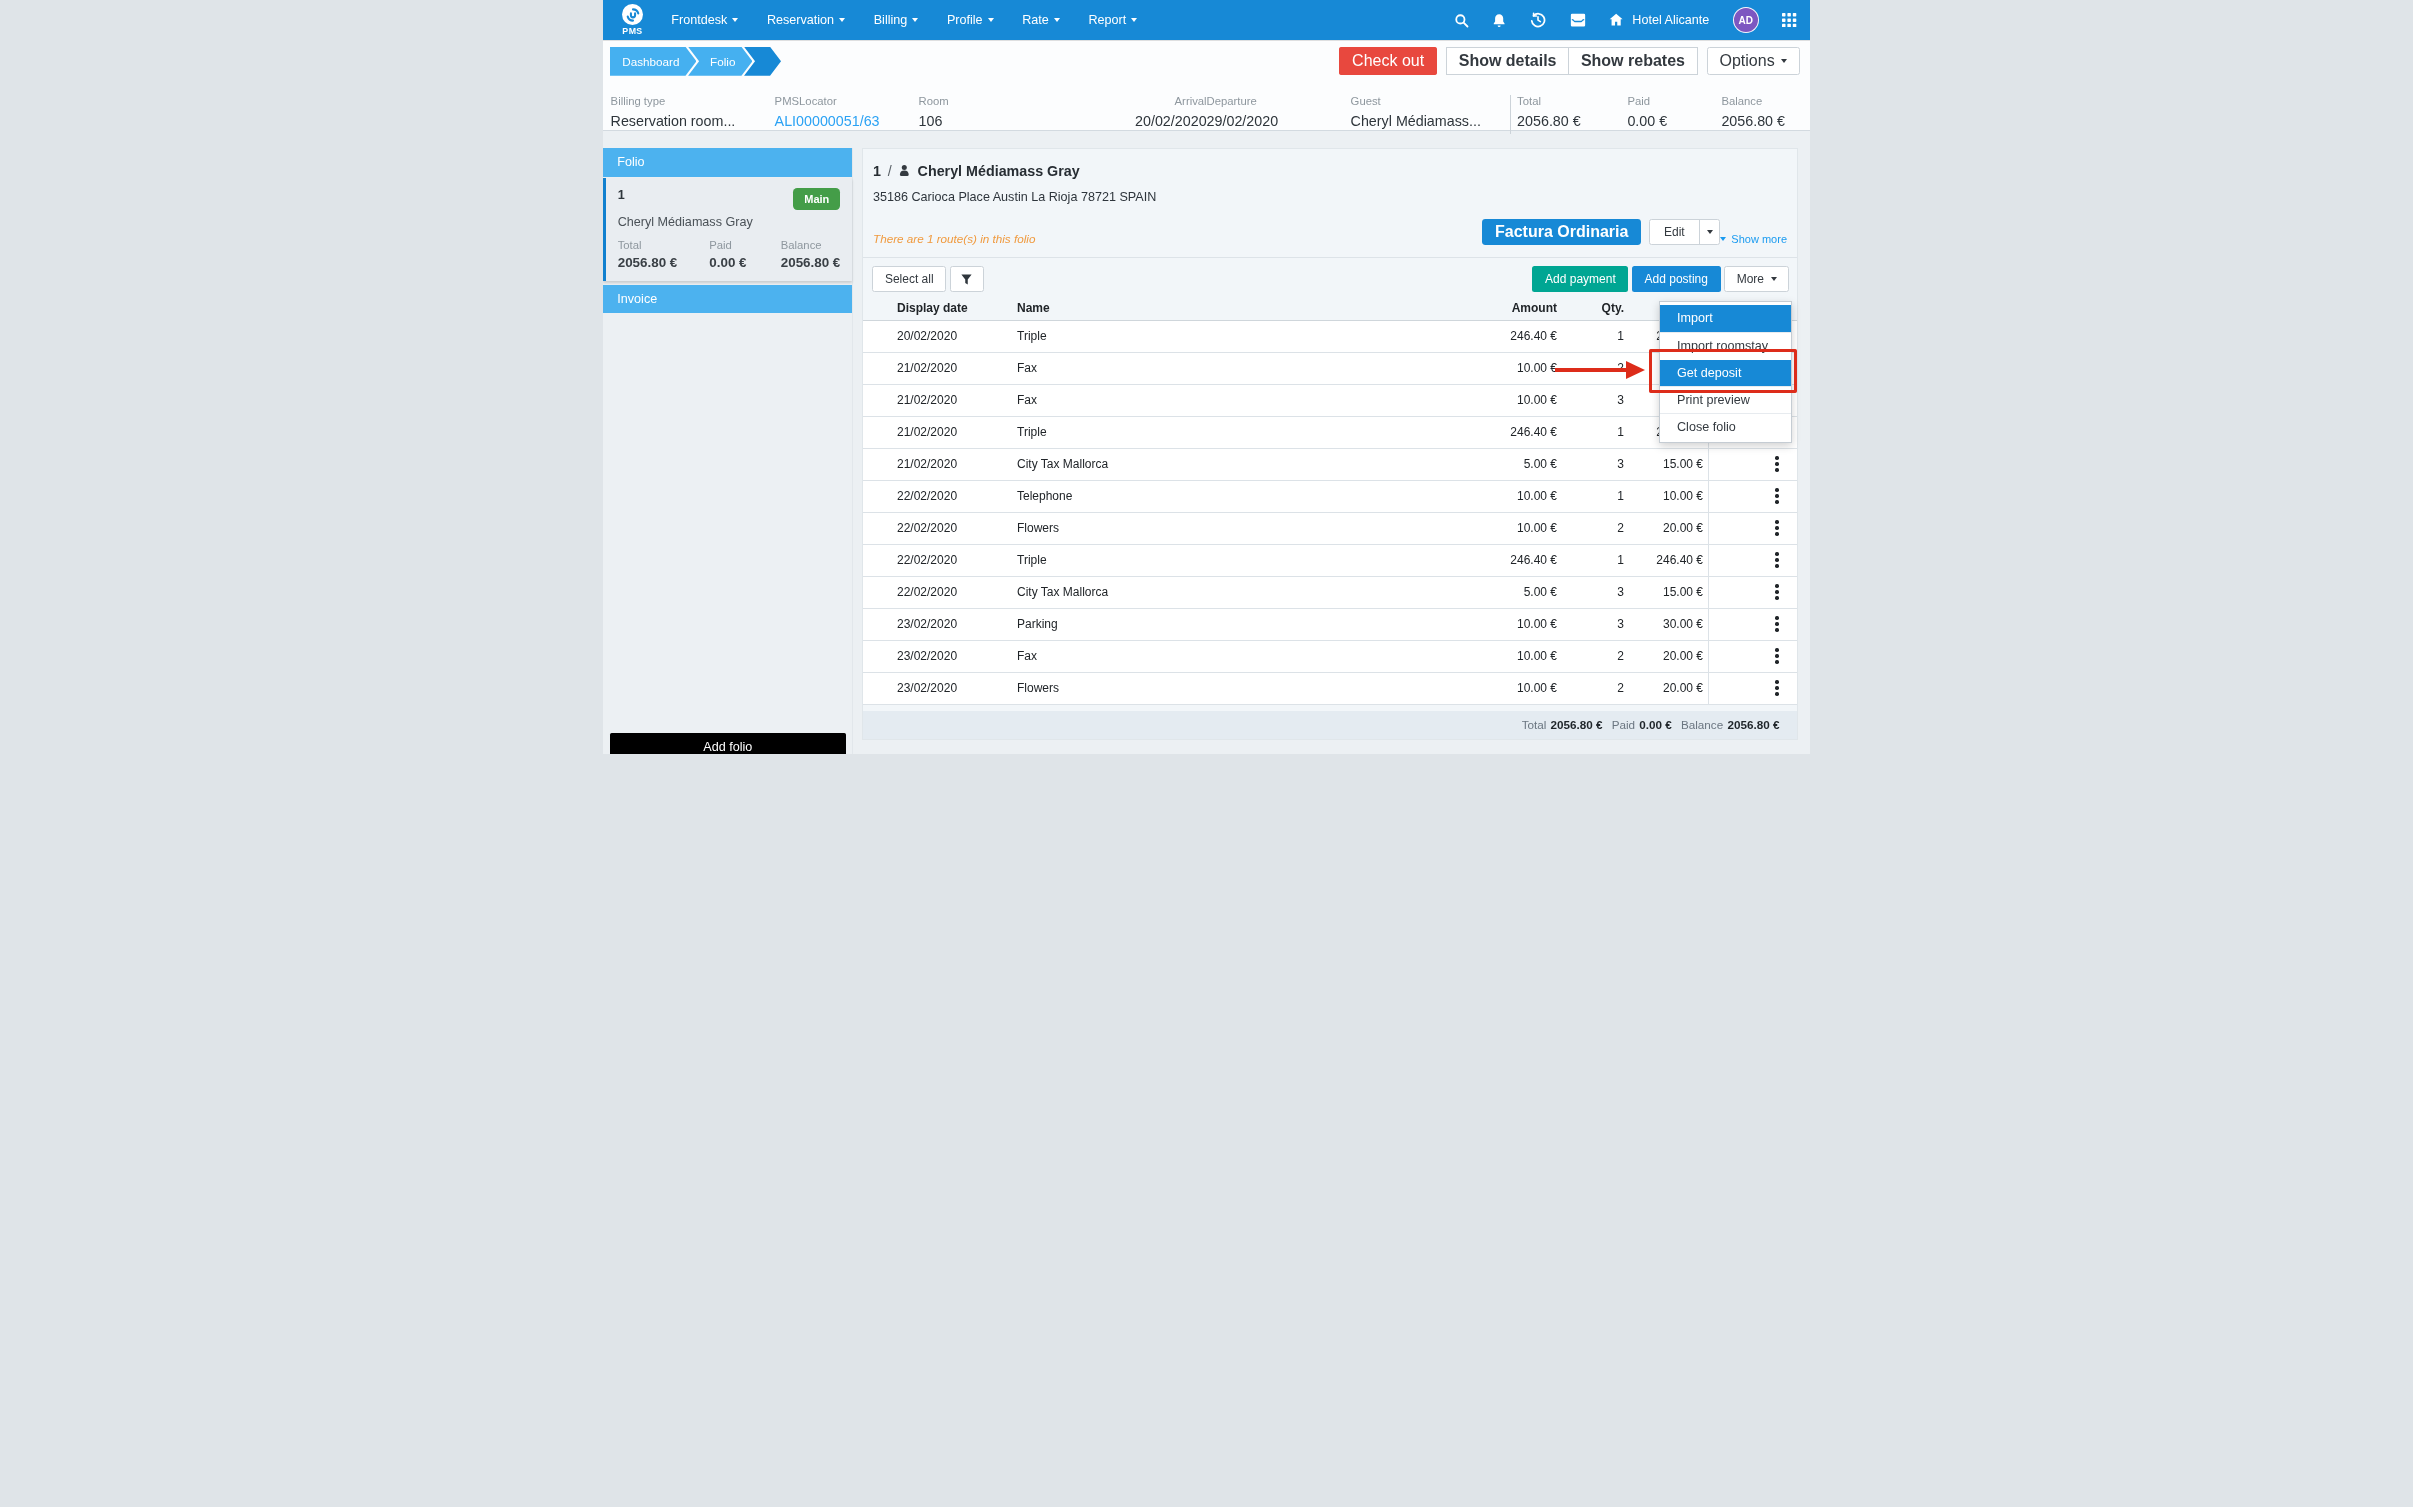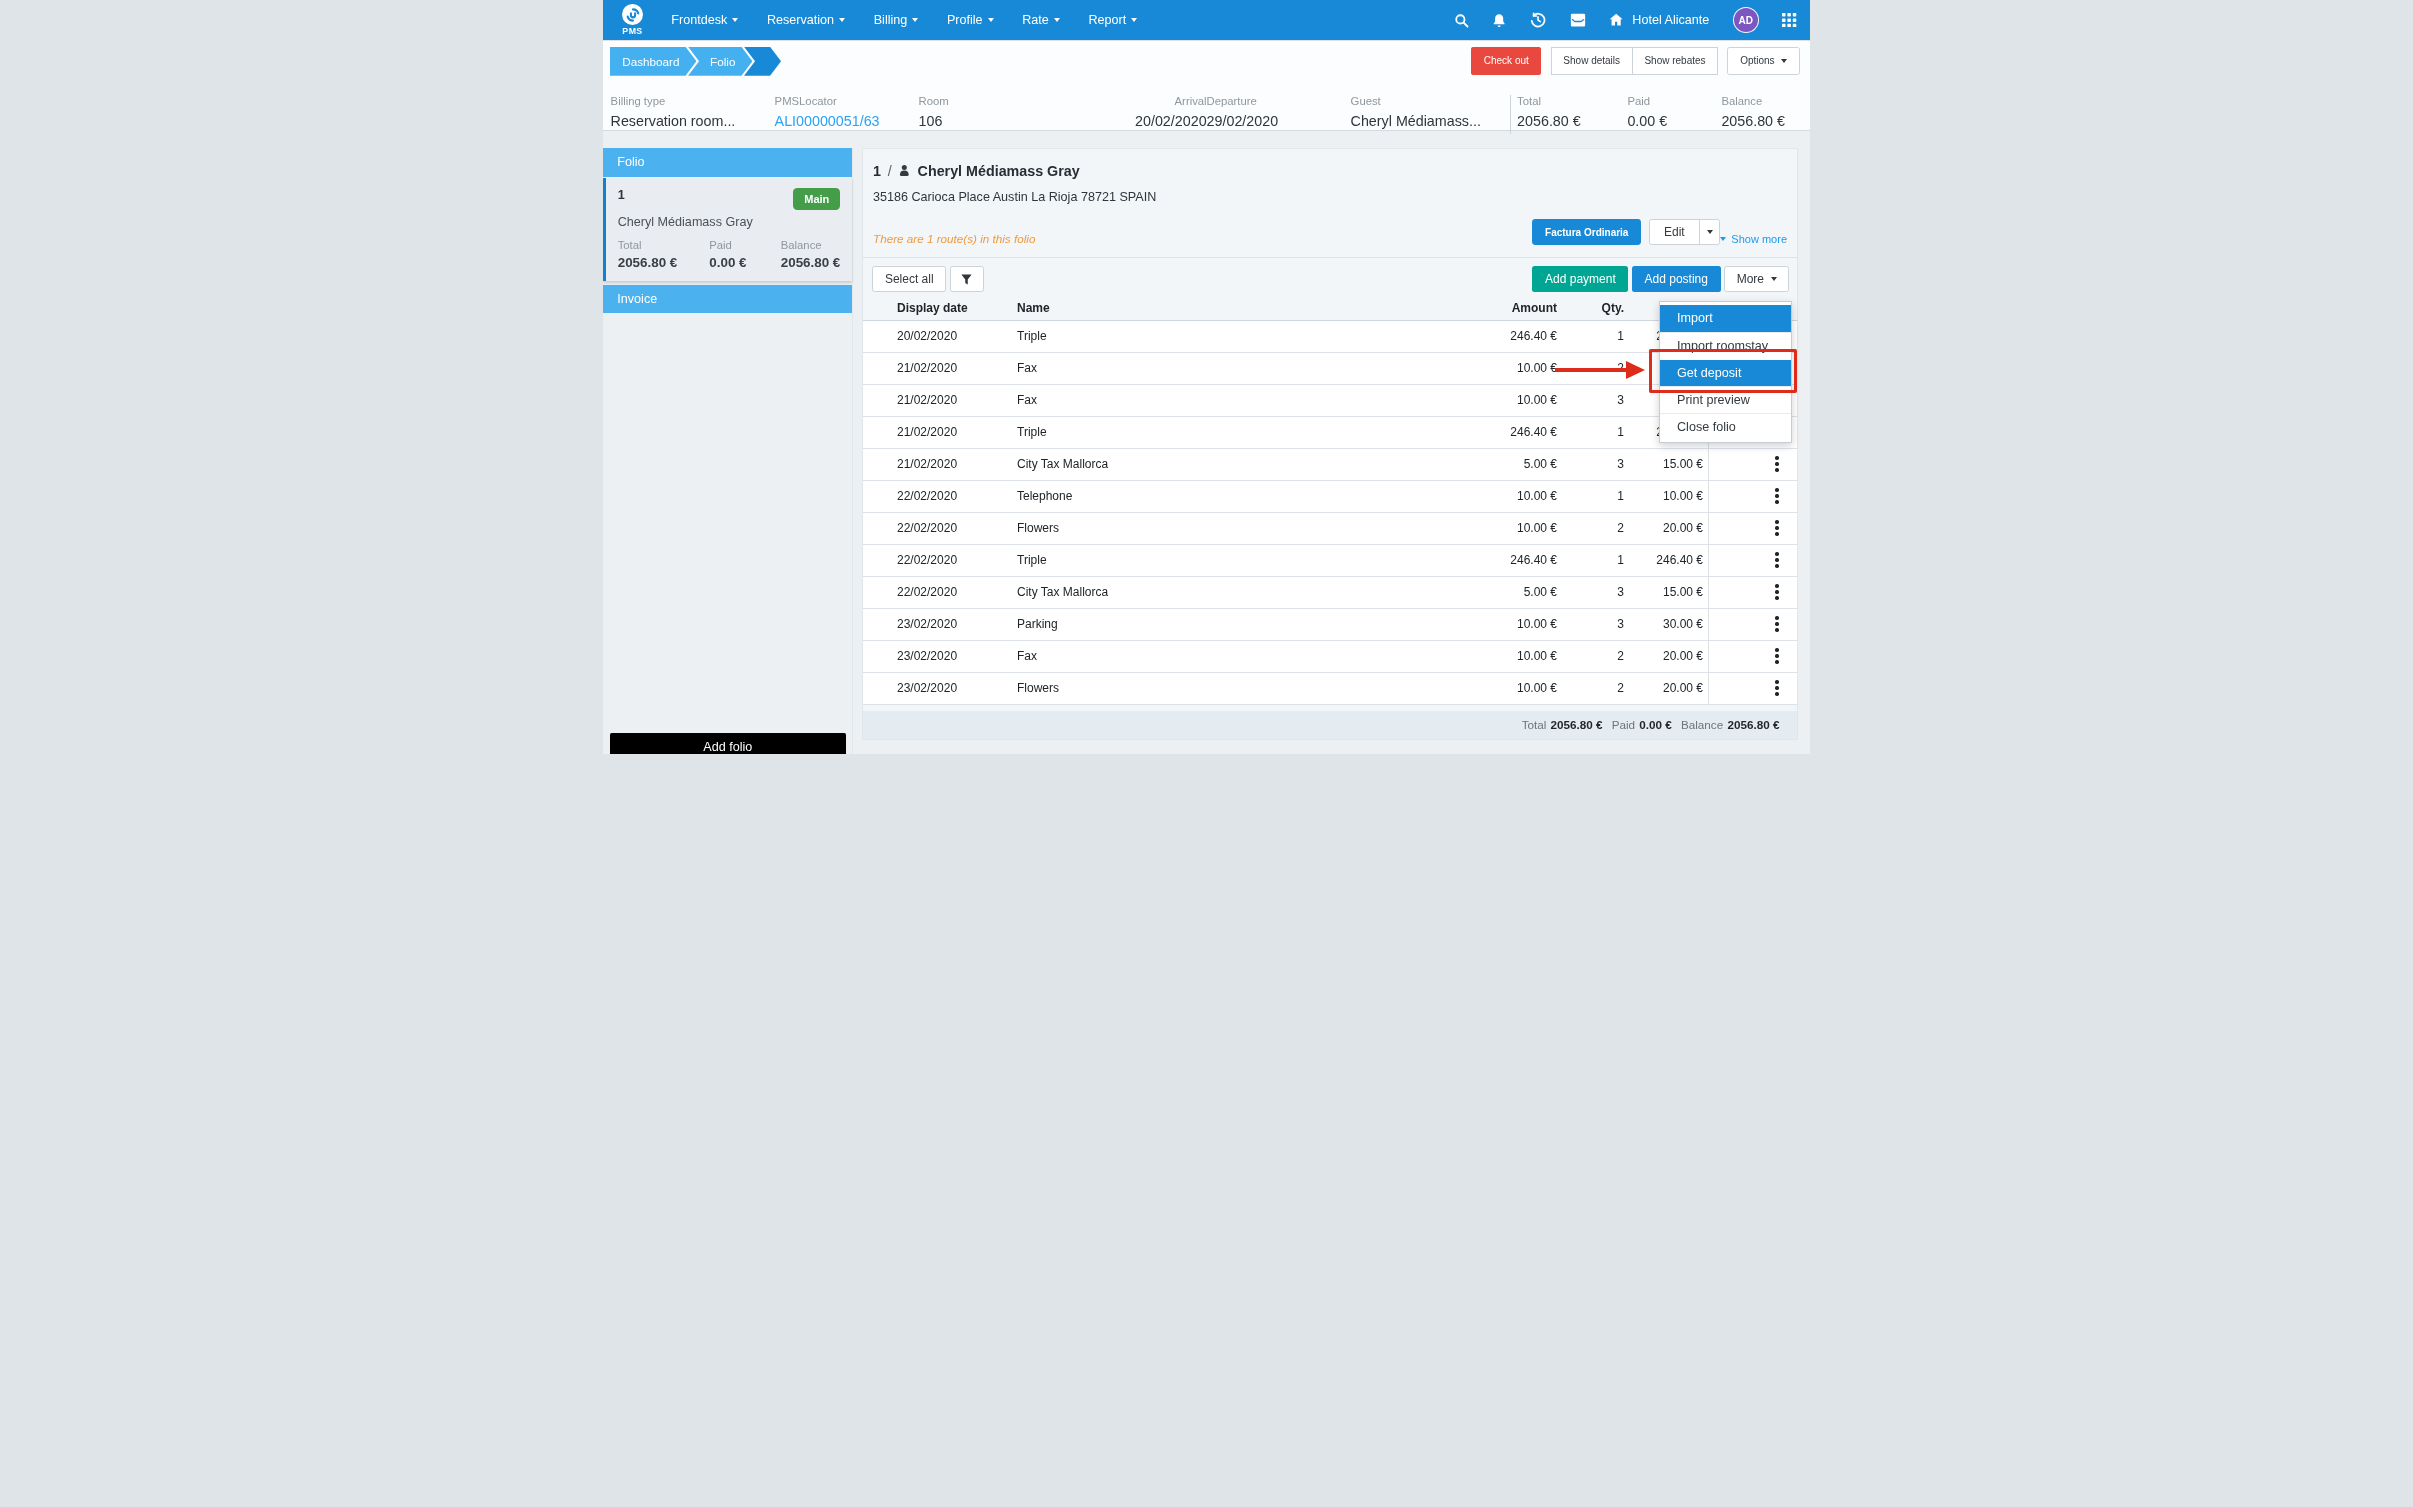--- a/index.html
+++ b/index.html
@@ -21,24 +21,24 @@
 
   
   #band{position:absolute;left:0;top:40px;width:100%;height:91px;background:#fcfdfe;border-bottom:0.8px solid #d3dae0;z-index:5;}
   .band-top{display:flex;align-items:flex-start;height:44px;padding:6.7px 10px 0 6.7px;}
   .breadcrumbs{display:flex;align-items:center;height:29px;}
   .crumb{height:29px;display:flex;align-items:center;background:#45b0f0;color:#fff;font-size:11.7px;cursor:pointer;}
   .crumb.first{padding:0 17px 0 12.6px;clip-path:polygon(0 0,calc(100% - 11px) 0,100% 50%,calc(100% - 11px) 100%,0 100%);}
   .crumb.mid{margin-left:-8.4px;padding:0 17px 0 22px;clip-path:polygon(0 0,calc(100% - 11px) 0,100% 50%,calc(100% - 11px) 100%,0 100%,11px 50%);}
   .crumb.tail{margin-left:-8.4px;width:37px;background:#1789d6;clip-path:polygon(0 0,calc(100% - 11px) 0,100% 50%,calc(100% - 11px) 100%,0 100%,11px 50%);}
   .band-buttons{margin-left:auto;display:flex;align-items:center;gap:9.2px;}
-  .btn{height:28px;display:inline-flex;align-items:center;justify-content:center;font-size:10px;border-radius:2.5px;cursor:pointer;border:0.8px solid transparent;background:#fff;color:#33393f;padding:0 11.7px;}
+  .btn{height:28px;display:inline-flex;align-items:center;justify-content:center;font-size:16px;border-radius:2.5px;cursor:pointer;border:0.8px solid transparent;background:#fff;color:#33393f;padding:0 11.7px;}
   .btn.red{background:#e8483e;color:#fff;border-color:#e8483e;border-radius:1.7px;}
   .btn-group{display:flex;}
-  .btn-group .btn{border:0.8px solid #ccd3d9;border-radius:0;}
+  .btn-group .btn{border:0.8px solid #ccd3d9;border-radius:0;font-weight:bold;}
   .btn-group .btn:first-child{border-right:none;}
   .btn.outline{border:0.8px solid #ccd3d9;}
   .btn .caret{margin-left:6.7px;border-top-color:#33393f;}
 
   .info-row{display:flex;align-items:flex-start;padding-left:7.6px;margin-top:10px;}
   .info-field{display:flex;flex-direction:column;}
   .info-label{font-size:11.3px;color:#8e979e;line-height:15px;}
   .info-value{font-size:14.3px;color:#2e353b;line-height:18.5px;margin-top:3.4px;white-space:nowrap;}
   .info-value.link{color:#2ba2f4;cursor:pointer;}
   .info-divider{width:0.8px;background:#ccd3d9;height:39px;margin-top:0.8px;}

